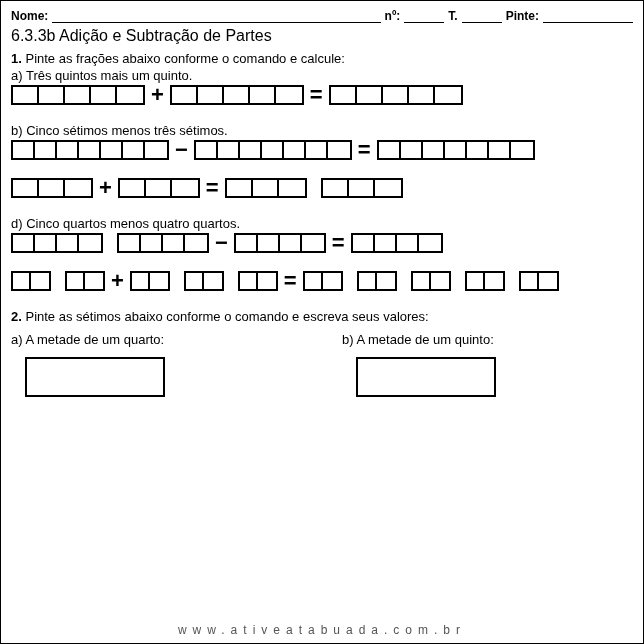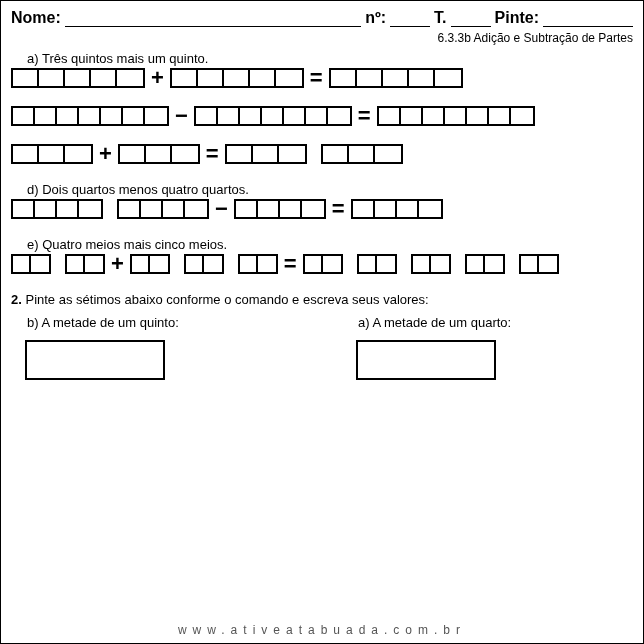--- a/index.html
+++ b/index.html
@@ -16,45 +16,45 @@
     padding: 8px 10px;
     position: relative;
     font-size: 13px;
     color: #000;
   }
   .header-line {
     display: flex;
     align-items: flex-end;
     gap: 4px;
     font-weight: bold;
-    font-size: 16px;
+    font-size: 12px;
     margin-bottom: 4px;
   }
   .blank {
     border-bottom: 1px solid #000;
     display: inline-block;
     height: 14px;
   }
   .blank-name { flex: 1; min-width: 220px; }
   .blank-num { width: 40px; }
   .blank-t { width: 40px; }
   .blank-date { width: 90px; }
   .title {
-    text-align: right;
-    font-size: 12px;
+    text-align: left;
+    font-size: 16px;
     margin: 2px 0 6px 0;
   }
   .instr {
     font-size: 13px;
     margin: 2px 0;
   }
   .instr .bold { font-weight: bold; }
   .sub {
     font-size: 13px;
-    margin: 2px 0 2px 16px;
+    margin: 2px 0 2px 0;
   }
   .eqrow {
     display: flex;
     align-items: center;
     gap: 4px;
     margin: 2px 0 18px 0;
     flex-wrap: nowrap;
   }
   .bar {
     display: flex;
@@ -111,20 +111,24 @@
     <span>nº:</span>
     <span class="blank blank-num"></span>
     <span>T.</span>
     <span class="blank blank-t"></span>
     <span>Pinte:</span>
     <span class="blank blank-date"></span>
   </div>
 
   <div class="title">6.3.3b Adição e Subtração de Partes</div>
 
+  <div class="instr">
+    <span class="bold">1.</span>
+    <span>Pinte as frações abaixo conforme o comando e calcule:</span>
+  </div>
 
   <div class="sub">a) Três quintos mais um quinto.</div>
   <div class="eqrow">
     <div class="bar wide">
         <div class="cell"></div>
         <div class="cell"></div>
         <div class="cell"></div>
         <div class="cell"></div>
         <div class="cell"></div>
       </div>
@@ -139,20 +143,21 @@
     <span class="op">=</span>
     <div class="bar wide">
         <div class="cell"></div>
         <div class="cell"></div>
         <div class="cell"></div>
         <div class="cell"></div>
         <div class="cell"></div>
       </div>
   </div>
 
+  <div class="sub">b) Cinco sétimos menos três sétimos.</div>
   <div class="eqrow">
     <div class="bar">
         <div class="cell"></div>
         <div class="cell"></div>
         <div class="cell"></div>
         <div class="cell"></div>
         <div class="cell"></div>
         <div class="cell"></div>
         <div class="cell"></div>
       </div>
@@ -197,21 +202,21 @@
         <div class="cell"></div>
       </div>
     <span class="gap"></span>
     <div class="bar wide">
         <div class="cell"></div>
         <div class="cell"></div>
         <div class="cell"></div>
       </div>
   </div>
 
-  <div class="sub">d) Dois quartos menos quatro quartos.</div>
+  <div class="sub">d) Cinco quartos menos quatro quartos.</div>
   <div class="eqrow">
     <div class="bar">
         <div class="cell"></div>
         <div class="cell"></div>
         <div class="cell"></div>
         <div class="cell"></div>
       </div>
     <span class="gap"></span>
     <div class="bar">
         <div class="cell"></div>
@@ -228,21 +233,20 @@
       </div>
     <span class="op">=</span>
     <div class="bar">
         <div class="cell"></div>
         <div class="cell"></div>
         <div class="cell"></div>
         <div class="cell"></div>
       </div>
   </div>
 
-  <div class="sub">e) Quatro meios mais cinco meios.</div>
   <div class="eqrow">
     <div class="bar small">
         <div class="cell"></div>
         <div class="cell"></div>
       </div>
     <span class="gap"></span>
     <div class="bar small">
         <div class="cell"></div>
         <div class="cell"></div>
       </div>
@@ -287,24 +291,24 @@
         <div class="cell"></div>
       </div>
   </div>
 
   <div class="instr">
     <span class="bold">2.</span>
     <span>Pinte as sétimos abaixo conforme o comando e escreva seus valores:</span>
   </div>
 
   <div class="q2row">
+    <div class="q2col">
+      <div class="sub">a) A metade de um quarto:</div>
+      <div class="bigbox"></div>
+    </div>
     <div class="q2col">
       <div class="sub">b) A metade de um quinto:</div>
       <div class="bigbox"></div>
     </div>
-    <div class="q2col">
-      <div class="sub">a) A metade de um quarto:</div>
-      <div class="bigbox"></div>
-    </div>
   </div>
 
   <div class="footer">www.ativeatabuada.com.br</div>
 </div>
 
 </body></html>

